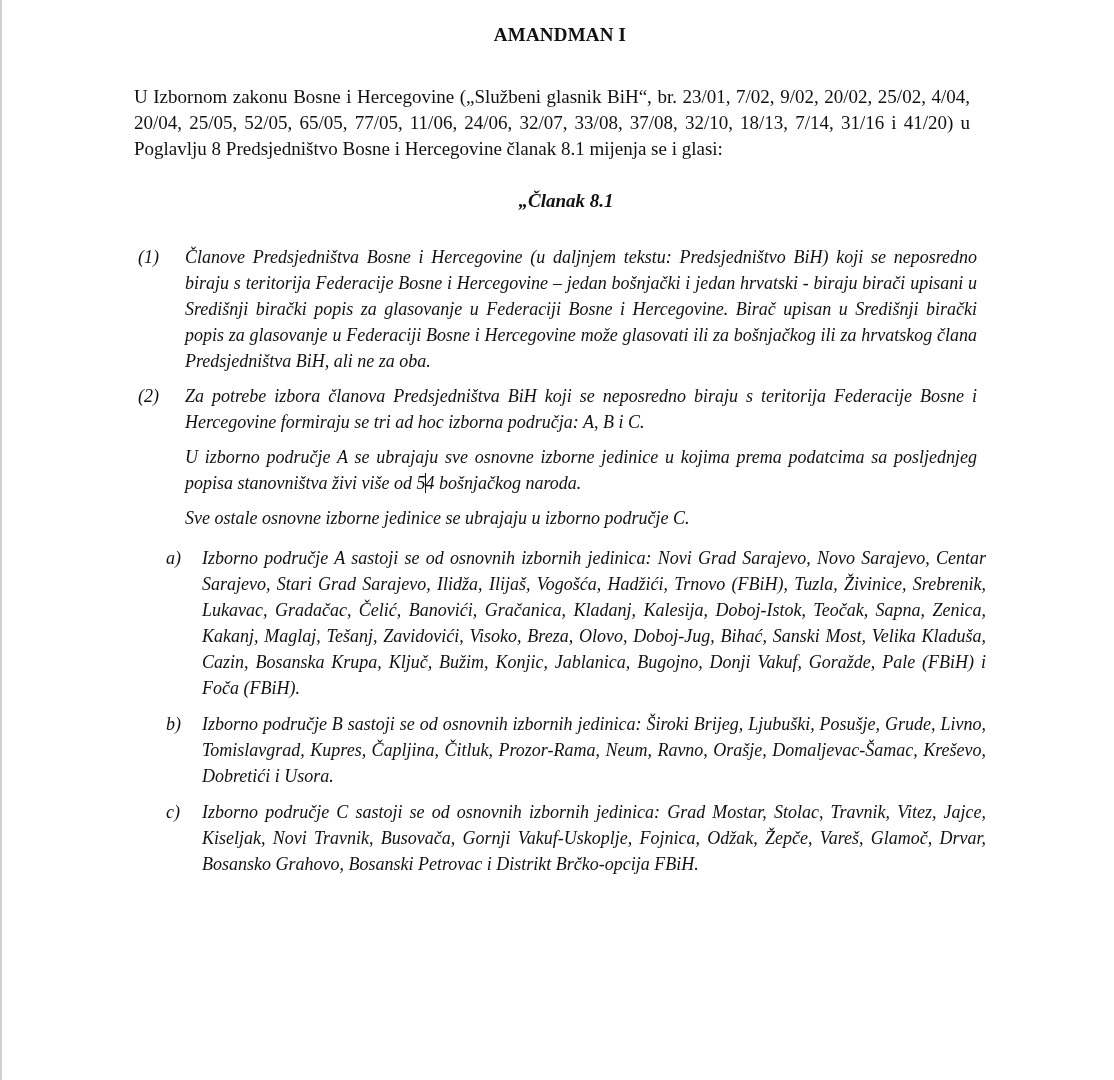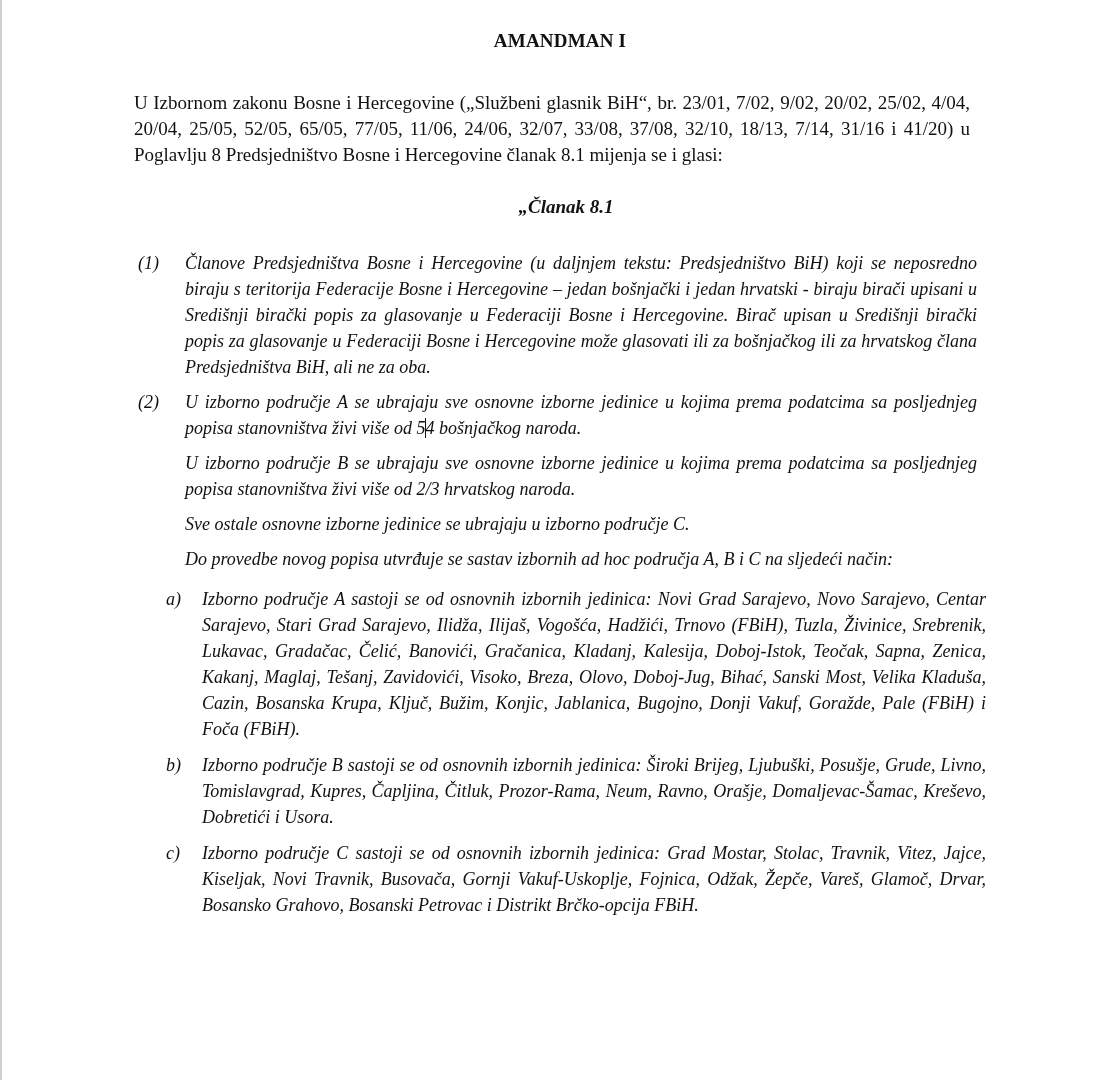--- a/index.html
+++ b/index.html
@@ -26,21 +26,21 @@
   .doc {
     position: absolute;
     left: 134px;
     top: 14px;
     width: 852px;
   }
   .title {
     text-align: center;
     font-weight: bold;
     font-size: 19px;
-    margin: 12px;
+    margin: 6px;
     height: 30px;
     line-height: 30px;
     letter-spacing: 0.2px;
   }
   .intro {
     margin: 34px 16px 0 0;
     font-size: 19px;
     line-height: 26px;
     text-align: justify;
   }
@@ -113,24 +113,23 @@
   <p class="article-heading">„Članak 8.1</p>
 
   <ol class="items">
     <li class="item">
       <span class="item-num">(1)</span>
       <p class="item-para">Članove Predsjedništva Bosne i Hercegovine (u daljnjem tekstu: Predsjedništvo BiH) koji se neposredno biraju s teritorija Federacije Bosne i Hercegovine – jedan bošnjački i jedan hrvatski - biraju birači upisani u Središnji birački popis za glasovanje u Federaciji Bosne i Hercegovine. Birač upisan u Središnji birački popis za glasovanje u Federaciji Bosne i Hercegovine može glasovati ili za bošnjačkog ili za hrvatskog člana Predsjedništva BiH, ali ne za oba.</p>
     </li>
 
     <li class="item">
       <span class="item-num">(2)</span>
+      <p class="item-para">Za potrebe izbora članova Predsjedništva BiH koji se neposredno biraju s teritorija Federacije Bosne i Hercegovine formiraju se tri ad hoc izborna područja: A, B i C.</p>
       <p class="item-para"><span>U izborno područje A se ubrajaju sve osnovne izborne jedinice u kojima prema podatcima sa posljednjeg popisa stanovništva živi više od 5</span><span class="cursor"></span><span>4 bošnjačkog naroda.</span></p>
-      <p class="item-para">U izborno područje B se ubrajaju sve osnovne izborne jedinice u kojima prema podatcima sa posljednjeg popisa stanovništva živi više od 2/3 hrvatskog naroda.</p>
       <p class="item-para">Sve ostale osnovne izborne jedinice se ubrajaju u izborno područje C.</p>
-      <p class="item-para">Do provedbe novog popisa utvrđuje se sastav izbornih ad hoc područja A, B i C na sljedeći način:</p>
 
       <ol class="sublist">
         <li class="subitem">
           <span class="subitem-letter">a)</span>
           <span>Izborno područje A sastoji se od osnovnih izbornih jedinica: Novi Grad Sarajevo, Novo Sarajevo, Centar Sarajevo, Stari Grad Sarajevo, Ilidža, Ilijaš, Vogošća, Hadžići, Trnovo (FBiH), Tuzla, Živinice, Srebrenik, Lukavac, Gradačac, Čelić, Banovići, Gračanica, Kladanj, Kalesija, Doboj-Istok, Teočak, Sapna, Zenica, Kakanj, Maglaj, Tešanj, Zavidovići, Visoko, Breza, Olovo, Doboj-Jug, Bihać, Sanski Most, Velika Kladuša, Cazin, Bosanska Krupa, Ključ, Bužim, Konjic, Jablanica, Bugojno, Donji Vakuf, Goražde, Pale (FBiH) i Foča (FBiH).</span>
         </li>
         <li class="subitem">
           <span class="subitem-letter">b)</span>
           <span>Izborno područje B sastoji se od osnovnih izbornih jedinica: Široki Brijeg, Ljubuški, Posušje, Grude, Livno, Tomislavgrad, Kupres, Čapljina, Čitluk, Prozor-Rama, Neum, Ravno, Orašje, Domaljevac-Šamac, Kreševo, Dobretići i Usora.</span>
         </li>

